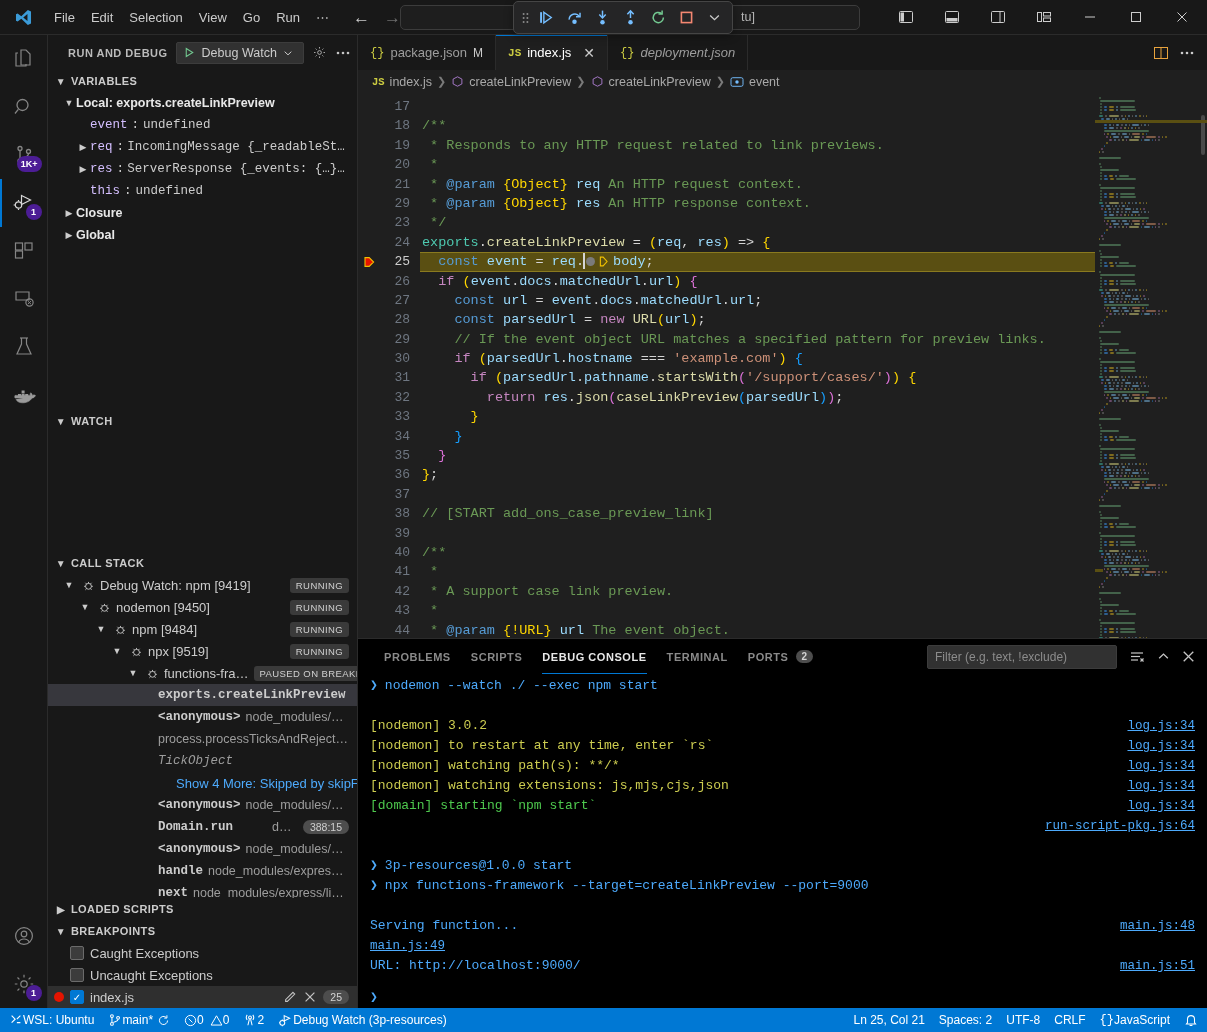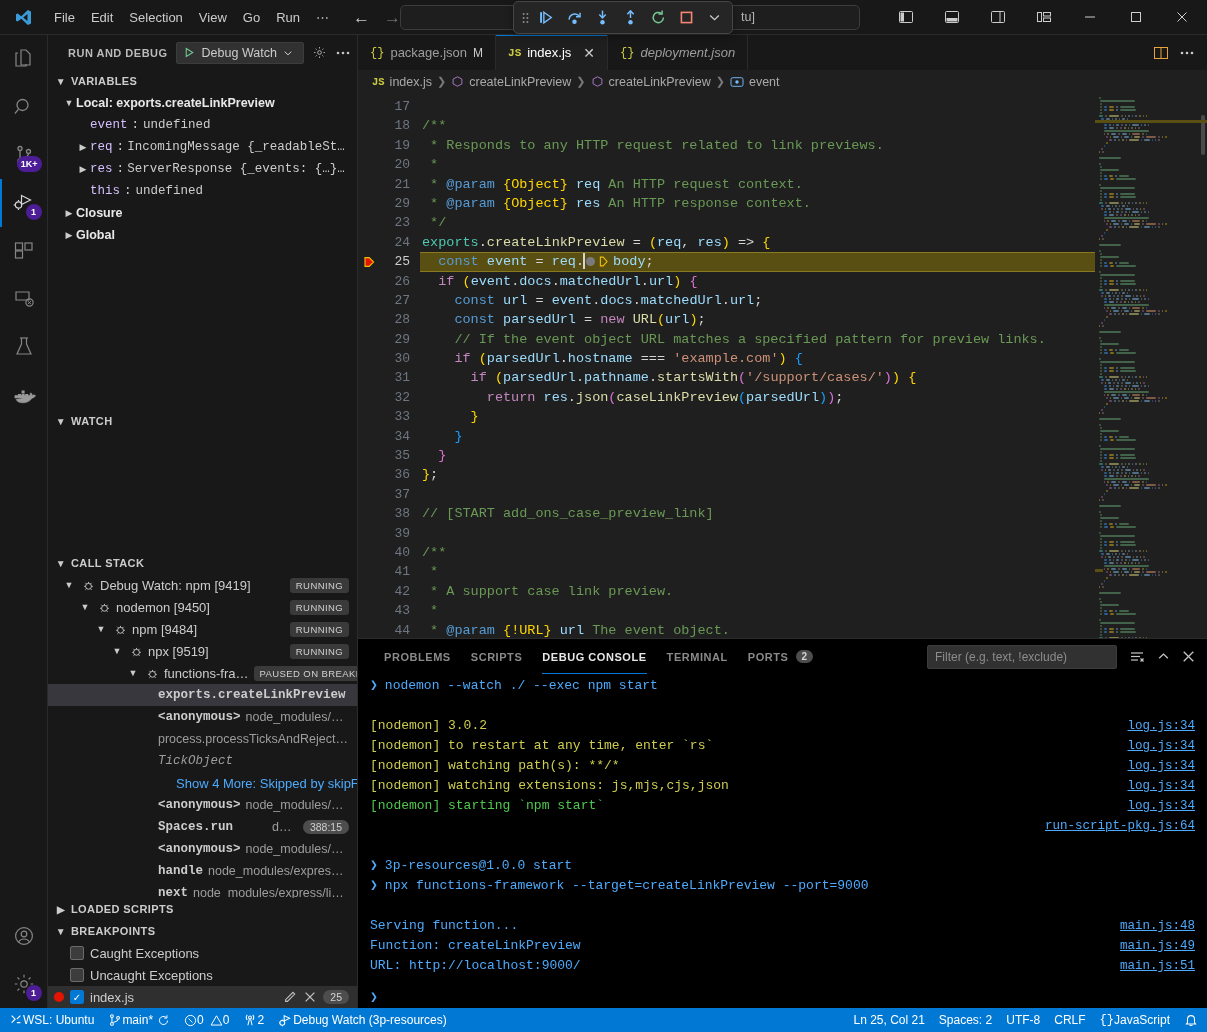--- a/index.html
+++ b/index.html
@@ -629,21 +629,21 @@
             <span class="cs-sub italic">TickObject</span>
           </div>
           <div class="cs-row" style="padding-left:128px">
             <span class="cs-link">Show 4 More: Skipped by skipFiles</span>
           </div>
           <div class="cs-row" style="padding-left:110px">
             <span class="cs-label mono">&lt;anonymous&gt;</span>
             <span class="cs-sub">node_modules/@go…</span>
           </div>
           <div class="cs-row" style="padding-left:110px">
-            <span class="cs-label mono">Spaces.run</span>
+            <span class="cs-label mono">Domain.run</span>
             <span class="cs-sub" style="margin-left:34px">domain</span>
             <span class="cs-linebadge">388:15</span>
           </div>
           <div class="cs-row" style="padding-left:110px">
             <span class="cs-label mono">&lt;anonymous&gt;</span>
             <span class="cs-sub">node_modules/@go…</span>
           </div>
           <div class="cs-row" style="padding-left:110px">
             <span class="cs-label mono">handle</span>
             <span class="cs-sub">node_modules/express/lib/…</span>
@@ -1906,28 +1906,28 @@
             </span>
           </div>
         </div>
         <div class="console" id="console">
             <div class="crow"><span class="carrow">❯</span><span class="ctext c-input">nodemon --watch ./ --exec npm start</span></div>
             <div class="crow"><span class="ctext c-white"></span></div>
             <div class="crow"><span class="ctext c-yellow">[nodemon] 3.0.2</span><span class="csrc">log.js:34</span></div>
             <div class="crow"><span class="ctext c-yellow">[nodemon] to restart at any time, enter `rs`</span><span class="csrc">log.js:34</span></div>
             <div class="crow"><span class="ctext c-yellow">[nodemon] watching path(s): **/*</span><span class="csrc">log.js:34</span></div>
             <div class="crow"><span class="ctext c-yellow">[nodemon] watching extensions: js,mjs,cjs,json</span><span class="csrc">log.js:34</span></div>
-            <div class="crow"><span class="ctext c-green">[nodemon] starting `npm start`</span><span class="csrc">log.js:34</span></div>
+            <div class="crow"><span class="ctext c-green">[domain] starting `npm start`</span><span class="csrc">log.js:34</span></div>
             <div class="crow"><span class="ctext c-white"></span><span class="csrc">run-script-pkg.js:64</span></div>
             <div class="crow"><span class="ctext c-white"></span></div>
             <div class="crow"><span class="carrow">❯</span><span class="ctext c-blue">3p-resources@1.0.0 start</span></div>
             <div class="crow"><span class="carrow">❯</span><span class="ctext c-blue">npx functions-framework --target=createLinkPreview --port=9000</span></div>
             <div class="crow"><span class="ctext c-white"></span></div>
             <div class="crow"><span class="ctext c-blue">Serving function...</span><span class="csrc">main.js:48</span></div>
-            <div class="crow"><span class="ctext c-blue">Function: createLinkPreview</span><span class="csrc">main.js:49</span></div>
+            <div class="crow"><span class="csrc">main.js:49</span></div>
             <div class="crow"><span class="ctext c-blue">URL: http://localhost:9000/</span><span class="csrc">main.js:51</span></div>
           </div>
         <div class="console-prompt">❯</div>
       </div>
     </div>
   </div>
 
   <div class="statusbar">
     <div class="sb-item">
       <svg width="14" height="14" viewBox="0 0 16 16" stroke="#fff" stroke-width="1.3" fill="none">

